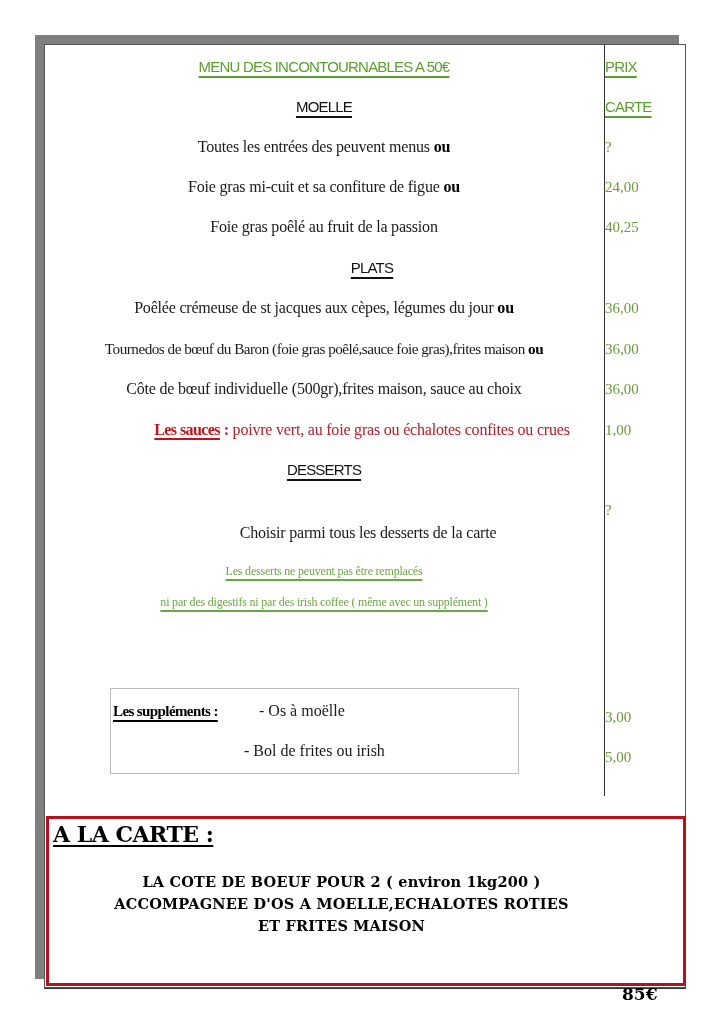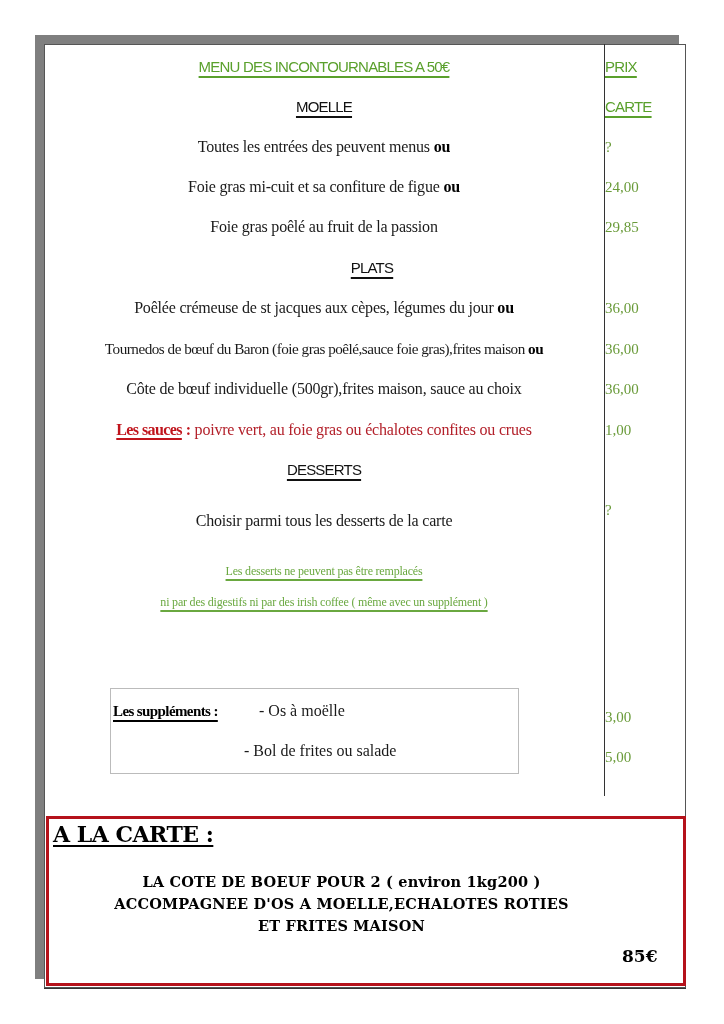--- a/index.html
+++ b/index.html
@@ -62,21 +62,21 @@
     position: absolute; left: 53px; top: 821px; font-family: "DejaVu Serif", serif; font-weight: bold;
     font-size: 22px; color: #000; text-decoration: underline; text-decoration-thickness: 2px; text-underline-offset: 3px;
     letter-spacing: -0.5px;
   }
   .carte-line {
     position: absolute; left: 50px; width: 583px; text-align: center;
     font-family: "DejaVu Serif", serif; font-weight: bold; font-size: 14.5px; color: #000; white-space: nowrap;
     letter-spacing: 0.2px;
   }
   .carte-price {
-    position: absolute; left: 622px; top: 946px; font-family: "DejaVu Serif", serif; font-weight: bold; font-size: 17px; color: #000;
+    position: absolute; left: 622px; top: 984px; font-family: "DejaVu Serif", serif; font-weight: bold; font-size: 17px; color: #000;
   }
 </style>
 </head>
 <body>
 
 <div class="shadow"></div>
 <div class="page"></div>
 <div class="divider"></div>
 
 <div class="row" style="top:58px;">
@@ -101,21 +101,21 @@
 
 <div class="row" style="top:178px;">
   <span>Foie gras mi-cuit et sa confiture de figue</span>
   <span class="ou">ou</span>
 </div>
 <div class="price" style="top:179px;">24,00</div>
 
 <div class="row" style="top:218px;">
   <span>Foie gras poêlé au fruit de la passion</span>
 </div>
-<div class="price" style="top:219px;">29,85</div>
+<div class="price" style="top:219px;">40,25</div>
 
 <div class="row" style="top:259px;padding-left:48px;">
   <span class="section">PLATS</span>
 </div>
 
 <div class="row" style="top:299px;">
   <span>Poêlée crémeuse de st jacques aux cèpes, légumes du jour</span>
   <span class="ou">ou</span>
 </div>
 <div class="price" style="top:300px;">36,00</div>
@@ -124,45 +124,45 @@
   <span>Tournedos de bœuf du Baron (foie gras poêlé,sauce foie gras),frites maison</span>
   <span class="ou">ou</span>
 </div>
 <div class="price" style="top:341px;">36,00</div>
 
 <div class="row" style="top:380px;">
   <span>Côte de bœuf individuelle (500gr),frites maison, sauce au choix</span>
 </div>
 <div class="price" style="top:381px;">36,00</div>
 
-<div class="row red" style="top:421px;">
+<div class="row red" style="top:421px;padding-left:38px;">
   <span class="red-label">Les sauces</span><span style="color:#c0141c;font-weight:bold;"> : </span><span>poivre vert, au foie gras ou  échalotes confites ou crues</span>
 </div>
 <div class="price" style="top:422px;">1,00</div>
 
 <div class="row" style="top:461px;">
   <span class="section">DESSERTS</span>
 </div>
 
-<div class="row" style="top:512px;">
+<div class="row" style="top:524px;padding-left:44px;">
   <span>Choisir parmi tous les desserts de la carte</span>
 </div>
 <div class="price" style="top:502px;">?</div>
 
 <div class="row" style="top:561px;">
   <span class="note">Les  desserts ne peuvent pas être remplacés</span>
 </div>
 <div class="row" style="top:592px;">
   <span class="note">ni par des digestifs ni par des irish coffee ( même avec un supplément )</span>
 </div>
 
 <div class="supp-box"></div>
 <div class="supp-label">Les suppléments :</div>
 <div class="supp-item" style="left:259px; top:702px;">-  Os à moëlle</div>
-<div class="supp-item" style="left:244px; top:742px;">- Bol de frites ou salade</div>
+<div class="supp-item" style="left:244px; top:742px;">- Bol de frites ou irish</div>
 <div class="price" style="top:709px;">3,00</div>
 <div class="price" style="top:749px;">5,00</div>
 
 <div class="carte-box"></div>
 <div class="carte-bottom-line"></div>
 <div class="carte-title">A LA CARTE :</div>
 <div class="carte-line" style="top:873px;">LA COTE DE BOEUF POUR 2 ( environ 1kg200 )</div>
 <div class="carte-line" style="top:895px;">ACCOMPAGNEE D'OS A MOELLE,ECHALOTES ROTIES</div>
 <div class="carte-line" style="top:917px;">ET FRITES MAISON</div>
 <div class="carte-price">85€</div>

